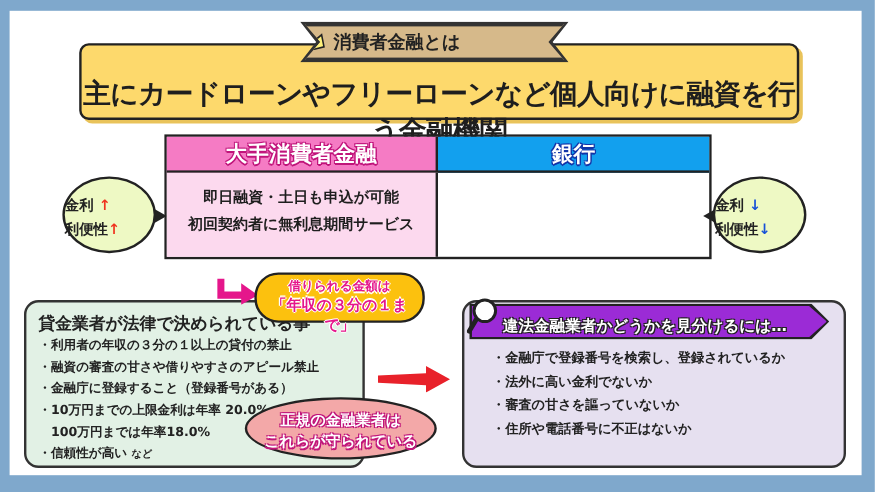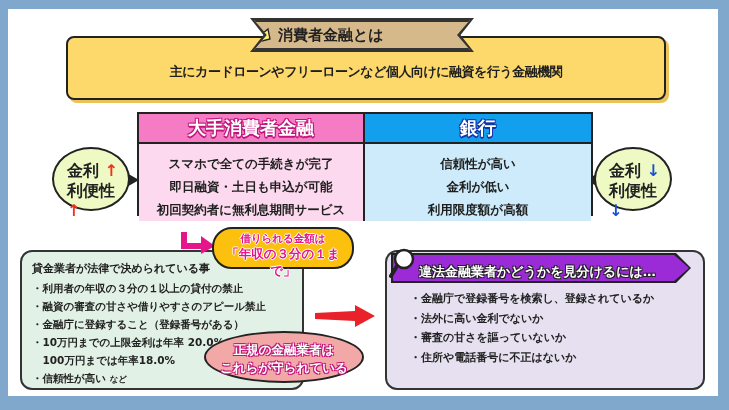--- a/index.html
+++ b/index.html
@@ -2,21 +2,21 @@
 <html><head>
 <meta charset="utf-8">
 <style>
   * { box-sizing: border-box; margin: 0; padding: 0; }
   body { width: 729px; height: 410px; background: #7fa8cc; font-family: "DejaVu Sans", "Liberation Sans", sans-serif; position: relative; overflow: hidden; }
   .panel { position: absolute; left: 8px; top: 9px; width: 710px; height: 387px; background: #ffffff; }
   .abs { position: absolute; }
 
   
   .def-box { left: 66px; top: 36px; width: 600px; height: 64px; background: #fdd96c; border: 2px solid #222; border-radius: 8px; box-shadow: 3px 3px 0 #e9c35a; }
-  .def-text { width: 100%; text-align: center; top: 25px; font-size: 13px; font-weight: bold; color: #1e1e1e; letter-spacing: -0.5px; }
+  .def-text { width: 100%; text-align: center; top: 25px; font-size: 23px; font-weight: bold; color: #1e1e1e; letter-spacing: -0.5px; }
   .ribbon { left: 254px; top: 20px; width: 216px; height: 30px; background: #d6b98a; border-top: 2px solid #333; border-bottom: 2px solid #333; clip-path: polygon(0 0, 100% 0, 94% 50%, 100% 100%, 0 100%, 6% 50%); display: flex; align-items: center; justify-content: flex-start; gap: 6px; }
   .ribbon-outline { left: 250px; top: 18px; width: 224px; height: 34px; background: #333; clip-path: polygon(0 0, 100% 0, 94% 50%, 100% 100%, 0 100%, 6% 50%); }
   .ribbon-title { font-size: 15px; font-weight: bold; color: #222; }
   .megaphone { width: 18px; height: 16px; }
 
   
   .table { left: 137px; top: 112px; width: 456px; height: 104px; border: 2px solid #222; display: grid; grid-template-columns: 1fr 1fr; grid-template-rows: 30px 1fr; }
   .th-left { background: #f57bc4; border-right: 2px solid #222; border-bottom: 2px solid #222; display:flex; align-items:center; justify-content:center; }
   .th-right { background: #12a0ee; border-bottom: 2px solid #222; display:flex; align-items:center; justify-content:center; }
   .th-left span { font-size: 18px; font-weight: bold; color: #ffffff; text-shadow: -1px -1px 0 #c0157b, 1px -1px 0 #c0157b, -1px 1px 0 #c0157b, 1px 1px 0 #c0157b, 0 2px 0 #c0157b; }
@@ -24,35 +24,35 @@
   .td-left { background: #fcd9ee; border-right: 2px solid #222; padding-top: 8px; text-align: center; }
   .td-right { background: #cdebfb; padding-top: 8px; text-align: center; }
   .td-line { font-size: 12.5px; font-weight: bold; color: #1e1e1e; line-height: 23px; }
 
   
   .bubble { width: 78px; height: 64px; background: #eef9c4; border: 2px solid #222; border-radius: 50%; }
   .bubble-l { left: 52px; top: 147px; }
   .bubble-r { left: 594px; top: 147px; }
   .bubble-tail-l { left: 125px; top: 172px; width: 0; height: 0; border-top: 8px solid transparent; border-bottom: 8px solid transparent; border-left: 14px solid #222; }
   .bubble-tail-r { left: 586px; top: 172px; width: 0; height: 0; border-top: 8px solid transparent; border-bottom: 8px solid transparent; border-right: 14px solid #222; }
-  .bubble-inner { position: absolute; left: 13px; top: 12px; font-size: 16px; font-weight: bold; color: #222; line-height: 20px; }
+  .bubble-inner { position: absolute; left: 0; top: 12px; font-size: 12px; font-weight: bold; color: #222; line-height: 20px; }
   .arr-up { color: #f0321e; }
   .arr-down { color: #1650d8; }
 
   
   .pink-arrow { left: 181px; top: 232px; width: 36px; height: 22px; }
 
   
   .callout { left: 212px; top: 227px; width: 142px; height: 42px; background: #fcc10e; border: 2px solid #222; border-radius: 20px; text-align: center; }
   .callout-1 { font-size: 10.5px; font-weight: bold; color: #e5168b; margin-top: 3px; text-shadow: -1px 0 #fff, 1px 0 #fff, 0 -1px #fff, 0 1px #fff; }
   .callout-2 { font-size: 12.5px; font-weight: bold; color: #e5168b; text-shadow: -1px 0 #fff, 1px 0 #fff, 0 -1px #fff, 0 1px #fff; }
 
   
   .law-box { left: 20px; top: 250px; width: 284px; height: 140px; background: #e2f1e5; border: 2px solid #333; border-radius: 12px; }
-  .law-title { left: 32px; top: 261px; font-size: 11px; font-weight: bold; color: #222; }
+  .law-title { left: 32px; top: 261px; font-size: 14px; font-weight: bold; color: #222; }
   .law-list { left: 32px; top: 279px; }
   .law-item { font-size: 10.5px; font-weight: bold; color: #222; line-height: 18px; white-space: nowrap; }
   .law-item .small { font-size: 8.5px; }
 
   
   .pink-bubble { left: 204px; top: 331px; width: 160px; height: 52px; background: #f3a8a8; border: 2px solid #222; border-radius: 50%; text-align: center; padding-top: 8px; }
   .pink-line { font-size: 12.5px; font-weight: bold; color: #ffffff; line-height: 18px; text-shadow: -1px -1px 0 #c0157b, 1px -1px 0 #c0157b, -1px 1px 0 #c0157b, 1px 1px 0 #c0157b; }
 
   
   .red-arrow { left: 315px; top: 305px; width: 60px; height: 22px; }
@@ -100,28 +100,22 @@
 </div>
 
 <div class="abs table">
   <div class="th-left">
       <span>大手消費者金融</span>
     </div>
   <div class="th-right">
       <span>銀行</span>
     </div>
   <div class="td-left">
-    <div class="td-line">スマホで全ての手続きが完了</div>
     <div class="td-line">即日融資・土日も申込が可能</div>
     <div class="td-line">初回契約者に無利息期間サービス</div>
-  </div>
-  <div class="td-right">
-    <div class="td-line">信頼性が高い</div>
-    <div class="td-line">金利が低い</div>
-    <div class="td-line">利用限度額が高額</div>
   </div>
 </div>
 
 <div class="abs law-box"></div>
 <div class="abs law-title">貸金業者が法律で決められている事</div>
 <div class="abs law-list">
   <div class="law-item">・利用者の年収の３分の１以上の貸付の禁止</div>
   <div class="law-item">・融資の審査の甘さや借りやすさのアピール禁止</div>
   <div class="law-item">・金融庁に登録すること（登録番号がある）</div>
   <div class="law-item">・10万円までの上限金利は年率 20.0%、</div>

